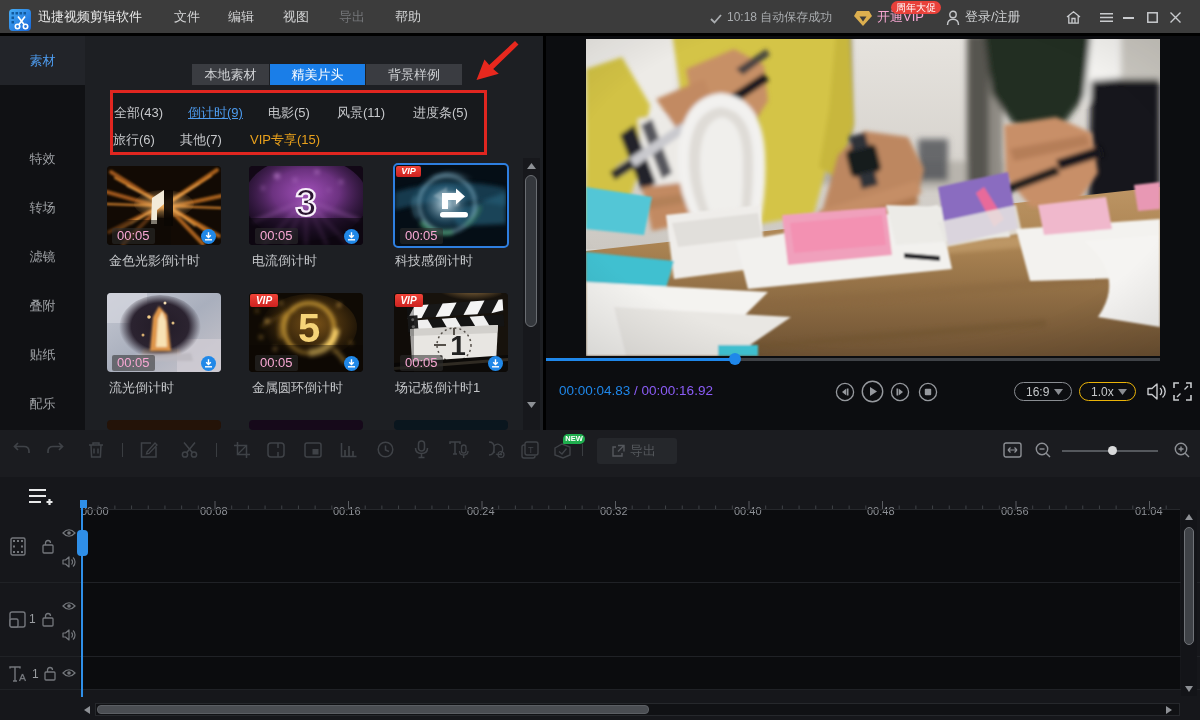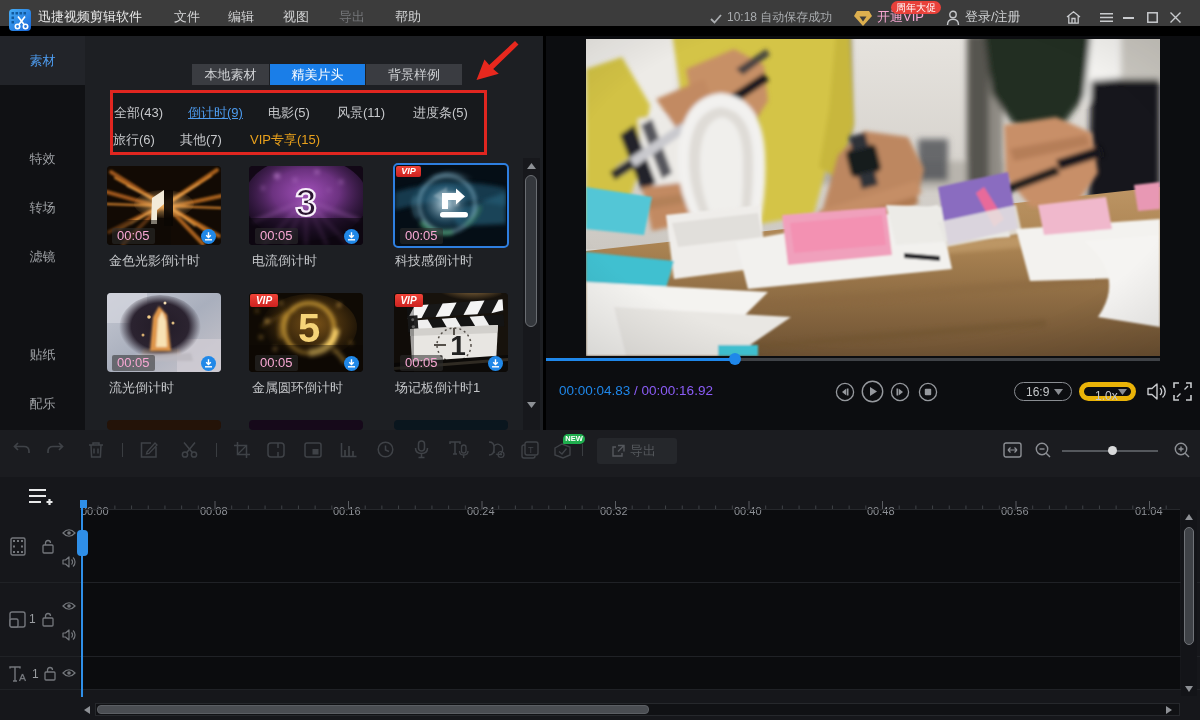--- a/index.html
+++ b/index.html
@@ -1,20 +1,20 @@
 <!DOCTYPE html>
 <html><head>
 <meta charset="utf-8">
 <style>
   * { margin:0; padding:0; box-sizing:border-box; }
   html,body { width:1200px; height:720px; overflow:hidden; background:#000; font-family:"Liberation Sans",sans-serif; }
   .abs { position:absolute; }
   #app { position:relative; width:1200px; height:720px; background:#000; }
   
-  #titlebar { left:0; top:0; width:1200px; height:26px; background:#3c3c3c; }
+  #titlebar { left:0; top:0; width:1200px; height:33px; background:#3c3c3c; }
   .menu { position:absolute; top:0; height:33px; line-height:33px; font-size:13px; color:#d2d3d4; }
   .tbtxt { position:absolute; top:0; height:33px; line-height:34px; font-size:12px; color:#a9acaf; }
   
   #sidebar { left:0; top:36px; width:85px; height:394px; background:#101114; }
   .sideitem { position:absolute; left:0; width:85px; height:49px; line-height:49px; text-align:center; font-size:13px; color:#9da0a4; }
   
   #panel { left:85px; top:36px; width:458px; height:394px; background:#1d1f23; overflow:hidden; }
   .tab { position:absolute; top:28px; height:21px; line-height:21px; text-align:center; font-size:13px; color:#cfd1d4; background:#3a3c41; }
   .cat { position:absolute; font-size:13px; color:#c6c8cb; height:16px; line-height:16px; }
   .thumb { position:absolute; width:114px; height:79px; border-radius:4px; overflow:hidden; background:#111; }
@@ -91,20 +91,21 @@
     <svg class="abs" style="left:1170px;top:12px" width="11" height="11" viewBox="0 0 11 11">
         <path d="M0.5 0.5 L10.5 10.5 M10.5 0.5 L0.5 10.5" stroke="#c9cbce" stroke-width="1.4"></path>
       </svg>
   </div>
 
   <div id="sidebar" class="abs">
     <div class="sideitem" style="top:0;background:#222429;color:#4d9bee">素材</div>
     <div class="sideitem" style="top:98px">特效</div>
     <div class="sideitem" style="top:147px">转场</div>
     <div class="sideitem" style="top:196px">滤镜</div>
+    <div class="sideitem" style="top:245px">叠附</div>
     <div class="sideitem" style="top:294px">贴纸</div>
     <div class="sideitem" style="top:343px">配乐</div>
   </div>
 
   <div id="panel" class="abs">
     <div class="tab" style="left:107px;width:77px">本地素材</div>
     <div class="tab" style="left:185px;width:95px;background:#1a7ee8;color:#fff">精美片头</div>
     <div class="tab" style="left:281px;width:96px">背景样例</div>
 
     <div class="abs" style="left:25px;top:54px;width:377px;height:65px;border:3px solid #e02620;background:rgba(0,0,0,0.18)"></div>
@@ -488,21 +489,21 @@
     </svg>
     <svg class="abs" style="left:372px;top:346px" width="20" height="20" viewBox="0 0 20 20">
       <circle cx="10" cy="10" r="8.6" stroke="#96999e" stroke-width="1.3" fill="none"></circle>
       <rect x="6.8" y="6.8" width="6.4" height="6.4" rx="1" fill="#96999e"></rect>
     </svg>
 
     <div class="abs" style="left:468px;top:346px;width:58px;height:19px;border:1px solid #8a8d92;border-radius:10px;font-size:12px;color:#c6c8ca;line-height:18px;padding-left:11px">16:9</div>
     <svg class="abs" style="left:508px;top:353px" width="9" height="6" viewBox="0 0 9 6">
         <polygon points="0,0 9,0 4.5,6" fill="#8a8d92"></polygon>
       </svg>
-    <div class="abs" style="left:533px;top:346px;width:57px;height:19px;border:5px solid #eab308;border-radius:10px;font-size:12px;color:#c6c8ca;line-height:18px;padding-left:11px">1.0x</div>
+    <div class="abs" style="left:533px;top:346px;width:57px;height:19px;border:1px solid #eab308;border-radius:10px;font-size:12px;color:#c6c8ca;line-height:18px;padding-left:11px">1.0x</div>
     <svg class="abs" style="left:572px;top:353px" width="9" height="6" viewBox="0 0 9 6">
         <polygon points="0,0 9,0 4.5,6" fill="#8a8d92"></polygon>
       </svg>
 
     <svg class="abs" style="left:600px;top:345px" width="22" height="21" viewBox="0 0 22 21">
       <path d="M2 7.5 L6 7.5 L11 3 L11 18 L6 13.5 L2 13.5 Z" stroke="#c9cbce" stroke-width="1.4" fill="none" stroke-linejoin="round"></path>
       <path d="M14 7 A4.5 4.5 0 0 1 14 14 M16.5 4.5 A8 8 0 0 1 16.5 16.5" stroke="#c9cbce" stroke-width="1.4" fill="none"></path>
     </svg>
 
     <svg class="abs" style="left:627px;top:346px" width="19" height="19" viewBox="0 0 19 19">

